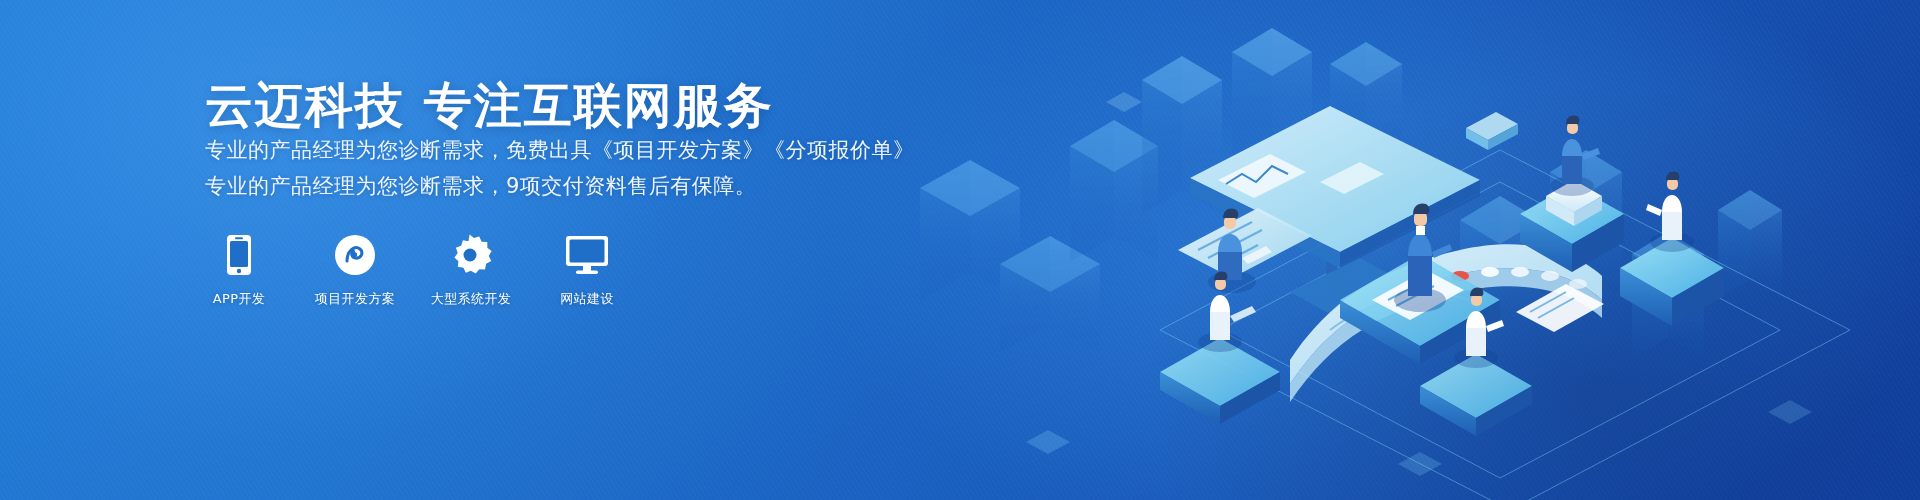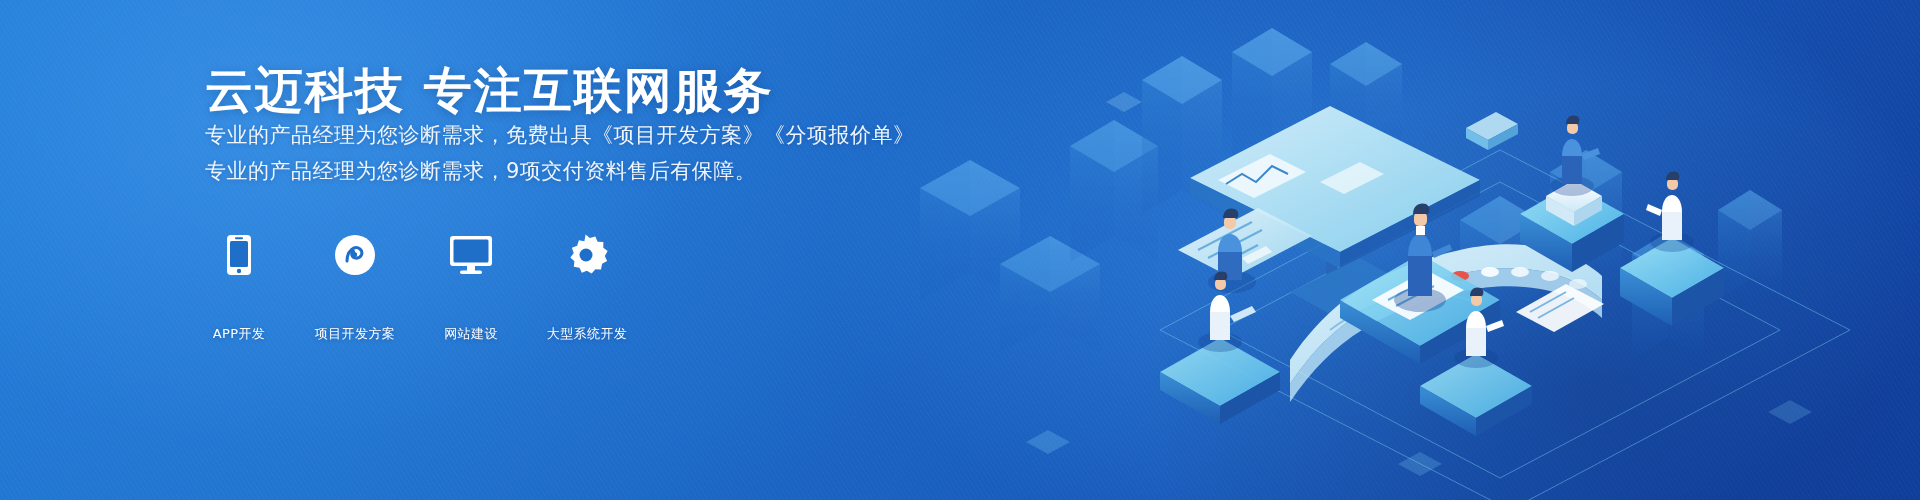--- a/index.html
+++ b/index.html
@@ -31,21 +31,21 @@
     background:radial-gradient(ellipse at center, rgba(86,176,245,0.30) 0%, rgba(86,176,245,0) 68%);
     pointer-events:none;
   }
   .glow-br {
     position:absolute; right:-120px; bottom:-200px; width:900px; height:620px;
     background:radial-gradient(ellipse at center, rgba(12,44,120,0.45) 0%, rgba(12,44,120,0) 70%);
     pointer-events:none;
   }
 
   
-  .copy { position:absolute; left:205px; top:64px; width:700px; }
+  .copy { position:absolute; left:205px; top:79px; width:700px; }
 
   .headline {
     font-family:"DejaVu Sans", sans-serif;
     font-size:48px; font-weight:bold; color:#ffffff;
     letter-spacing:2px; line-height:1.1;
     white-space:nowrap;
     text-shadow:0 2px 10px rgba(5,35,95,0.28);
   }
 
   .sub { }
@@ -56,21 +56,21 @@
     text-shadow:0 1px 5px rgba(5,35,95,0.25);
   }
 
   
   .icons {
     position:absolute; left:205px; top:232px;
     display:flex; align-items:flex-start; gap:48px;
   }
   .icon-item {
     width:68px;
-    display:flex; flex-direction:column; align-items:center;gap:35px;
+    display:flex; flex-direction:column; align-items:center;
   }
   .icon-box {
     height:46px; width:46px;
     display:flex; align-items:center; justify-content:center;
   }
   .icon-box svg { display:block; }
   .icon-label {
     margin-top:12px;
     font-family:"DejaVu Sans", sans-serif;
     font-size:13px; color:#ffffff; white-space:nowrap;
@@ -357,40 +357,40 @@
       <div class="icon-box">
         <svg width="42" height="42" viewBox="0 0 42 42">
           <circle cx="21" cy="21" r="20" fill="#ffffff"></circle>
           <path d="M13 27 C13 16, 21 11, 26 15 C30 18.5, 27 25, 21.5 24 C17.5 23.3, 16.5 19, 19.5 17.2" fill="none" stroke="#1f6fc8" stroke-width="3" stroke-linecap="round"></path>
           <circle cx="20.5" cy="20.5" r="2.6" fill="#1f6fc8"></circle>
         </svg>
       </div>
       <div class="icon-label">项目开发方案</div>
     </div>
 
-
-    <div class="icon-item">
-      <div class="icon-box">
-        <svg width="44" height="40" viewBox="0 0 44 40">
-          <rect x="1" y="1" width="42" height="30" rx="3" fill="#ffffff"></rect>
-          <rect x="4.5" y="4.5" width="35" height="23" rx="1.5" fill="#1f6fc8"></rect>
-          <rect x="18" y="31" width="8" height="5" fill="#ffffff"></rect>
-          <rect x="11" y="35.5" width="22" height="3.4" rx="1.7" fill="#ffffff"></rect>
-        </svg>
-      </div>
-      <div class="icon-label">网站建设</div>
-    </div>
 
     <div class="icon-item">
       <div class="icon-box">
         <svg width="42" height="42" viewBox="0 0 42 42">
           <path d="M21 0.5 L25.4 4.2 L30.9 2.6 L33.3 7.8 L39.1 8.2 L39.1 14 L43.5 17.4
                    L40.6 22.4 L43 27.6 L37.9 30.4 L36.7 36.1 L31 35.9 L27.2 40.3 L22.3 37.4
                    L17.2 39.5 L14.7 34.4 L9 33.4 L9.6 27.7 L5.5 24.1 L8.9 19.4 L7 14
                    L12.4 11.9 L14.2 6.4 L19.8 7.3 Z" fill="#ffffff" transform="translate(-1,0) scale(0.98)"></path>
           <circle cx="20" cy="21" r="6.5" fill="#1f6fc8"></circle>
         </svg>
       </div>
       <div class="icon-label">大型系统开发</div>
     </div>
 
+    <div class="icon-item">
+      <div class="icon-box">
+        <svg width="44" height="40" viewBox="0 0 44 40">
+          <rect x="1" y="1" width="42" height="30" rx="3" fill="#ffffff"></rect>
+          <rect x="4.5" y="4.5" width="35" height="23" rx="1.5" fill="#1f6fc8"></rect>
+          <rect x="18" y="31" width="8" height="5" fill="#ffffff"></rect>
+          <rect x="11" y="35.5" width="22" height="3.4" rx="1.7" fill="#ffffff"></rect>
+        </svg>
+      </div>
+      <div class="icon-label">网站建设</div>
+    </div>
+
   </div>
 </div>
 
 </body></html>

